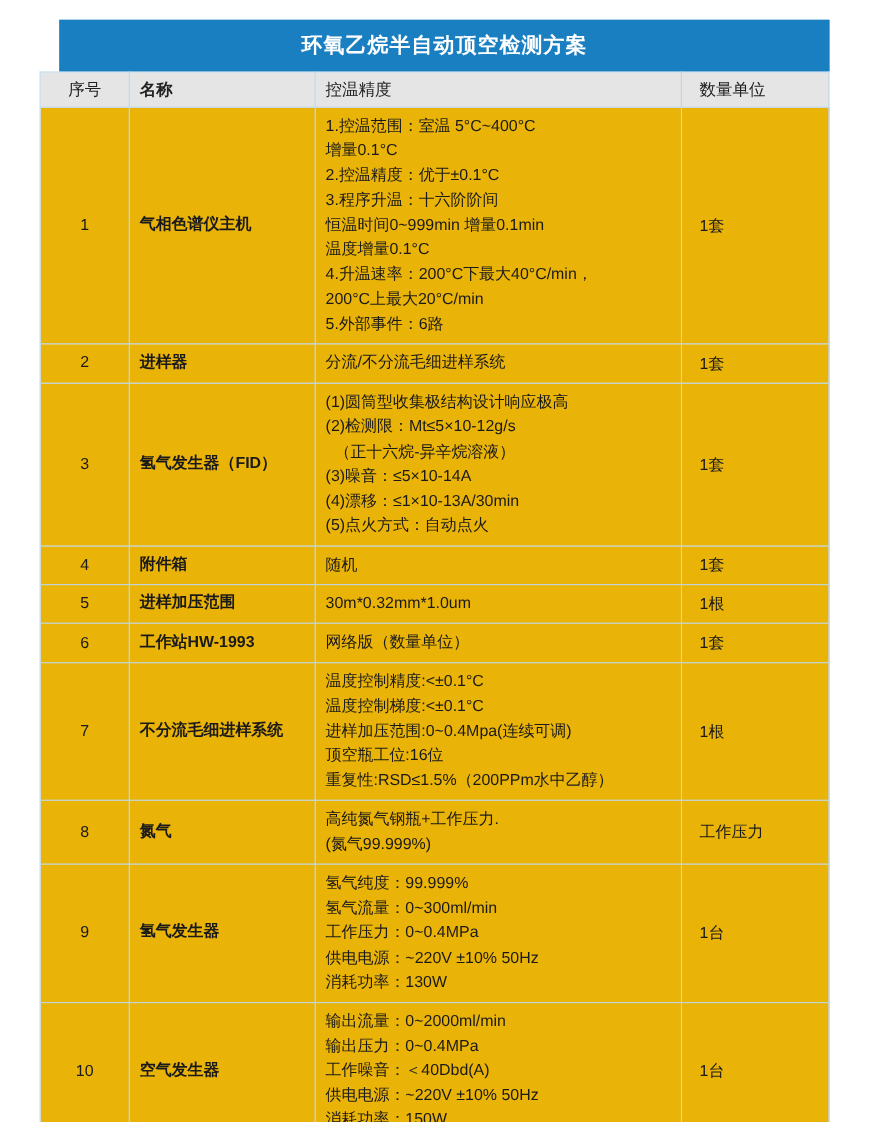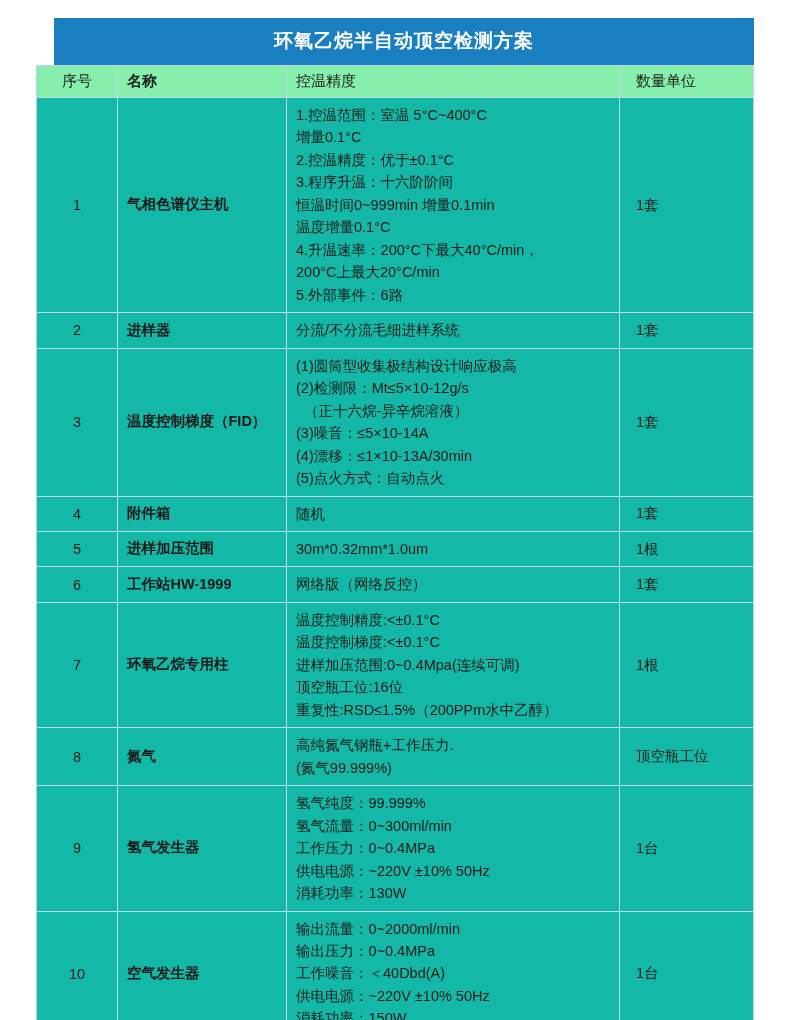--- a/index.html
+++ b/index.html
@@ -36,21 +36,21 @@
     padding: 9px 0 10px 0;
     border: 1px solid #1a7fc1;
     margin-left: 18px;
   }
   .spec-table th, .spec-table td {
     border: 1px solid #bcd7ea;
     padding: 6px 9px;
     vertical-align: middle;
   }
   thead th {
-    background: #86efac;
+    background: #e5e5e5;
     font-weight: normal;
     text-align: left;
     font-size: 15px;
     padding-top: 9px;
     padding-bottom: 9px;
     color: #222;
   }
   th.col-no, td.col-no {
     width: 62px;
     text-align: center;
@@ -67,21 +67,21 @@
     line-height: 1.55;
   }
   td.col-name {
     line-height: 1.5;
     margin-top: 12px;
   }
   .spec-line {
     white-space: pre-wrap;
   }
   tbody tr td {
-    background: #14b8a6;
+    background: #eab308;
   }
 </style>
 </head>
 <body>
 
 <div class="page">
   <div class="title-bar">环氧乙烷半自动顶空检测方案</div>
   <table class="spec-table">
     <thead>
       <tr>
@@ -107,21 +107,21 @@
         <td class="col-qty">1套</td>
       </tr>
       <tr>
         <td class="col-no">2</td>
         <td class="col-name">进样器</td>
         <td class="col-spec spec-line">分流/不分流毛细进样系统</td>
         <td class="col-qty">1套</td>
       </tr>
       <tr>
         <td class="col-no">3</td>
-        <td class="col-name">温度控制梯度（FID）</td>
+        <td class="col-name">氢气发生器（FID）</td>
         <td class="col-spec spec-line">(1)圆筒型收集极结构设计响应极高
 (2)检测限：Mt≤5×10-12g/s
   （正十六烷-异辛烷溶液）
 (3)噪音：≤5×10-14A
 (4)漂移：≤1×10-13A/30min
 (5)点火方式：自动点火</td>
         <td class="col-qty">1套</td>
       </tr>
       <tr>
         <td class="col-no">4</td>
@@ -130,40 +130,40 @@
         <td class="col-qty">1套</td>
       </tr>
       <tr>
         <td class="col-no">5</td>
         <td class="col-name">进样加压范围</td>
         <td class="col-spec spec-line">30m*0.32mm*1.0um</td>
         <td class="col-qty">1根</td>
       </tr>
       <tr>
         <td class="col-no">6</td>
-        <td class="col-name">工作站HW-1999</td>
-        <td class="col-spec spec-line">网络版（网络反控）</td>
+        <td class="col-name">工作站HW-1993</td>
+        <td class="col-spec spec-line">网络版（数量单位）</td>
         <td class="col-qty">1套</td>
       </tr>
       <tr>
         <td class="col-no">7</td>
-        <td class="col-name">环氧乙烷专用柱</td>
+        <td class="col-name">不分流毛细进样系统</td>
         <td class="col-spec spec-line">温度控制精度:&lt;±0.1°C
 温度控制梯度:&lt;±0.1°C
 进样加压范围:0~0.4Mpa(连续可调)
 顶空瓶工位:16位
 重复性:RSD≤1.5%（200PPm水中乙醇）</td>
         <td class="col-qty">1根</td>
       </tr>
       <tr>
         <td class="col-no">8</td>
         <td class="col-name">氮气</td>
         <td class="col-spec spec-line">高纯氮气钢瓶+工作压力.
 (氮气99.999%)</td>
-        <td class="col-qty">顶空瓶工位</td>
+        <td class="col-qty">工作压力</td>
       </tr>
       <tr>
         <td class="col-no">9</td>
         <td class="col-name">氢气发生器</td>
         <td class="col-spec spec-line">氢气纯度：99.999%
 氢气流量：0~300ml/min
 工作压力：0~0.4MPa
 供电电源：~220V ±10% 50Hz
 消耗功率：130W</td>
         <td class="col-qty">1台</td>

